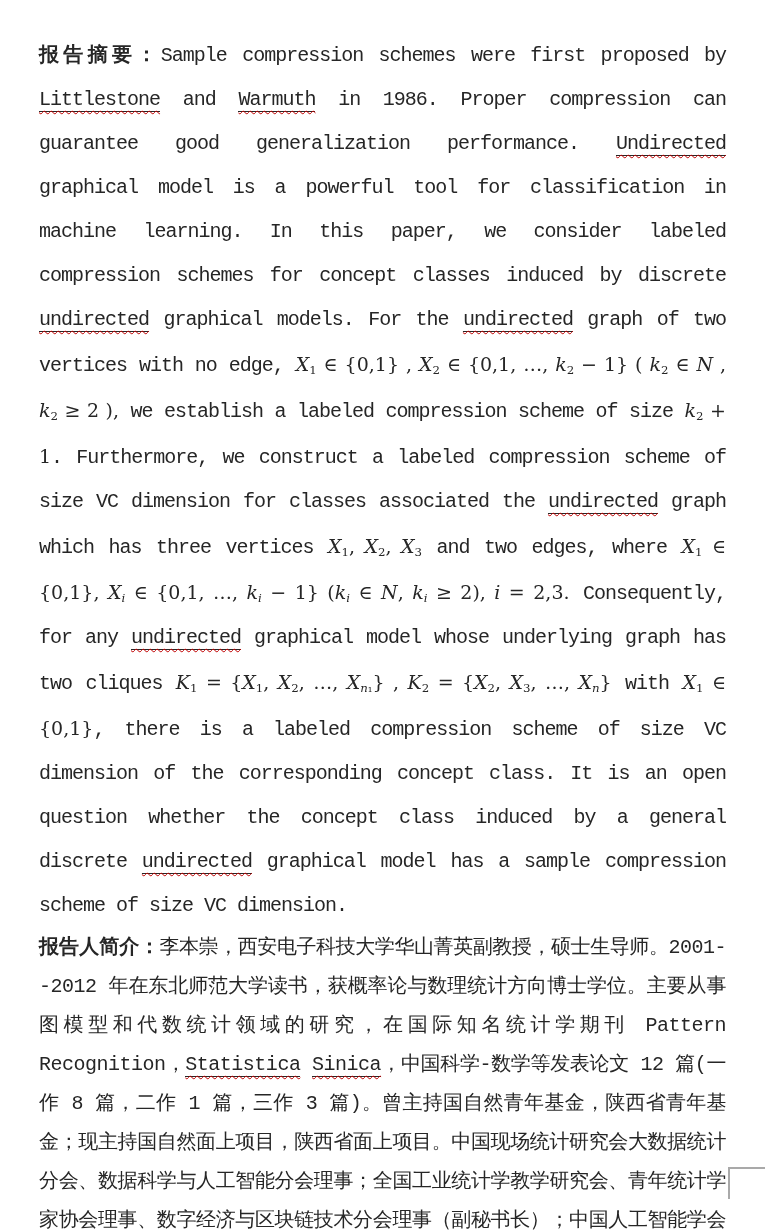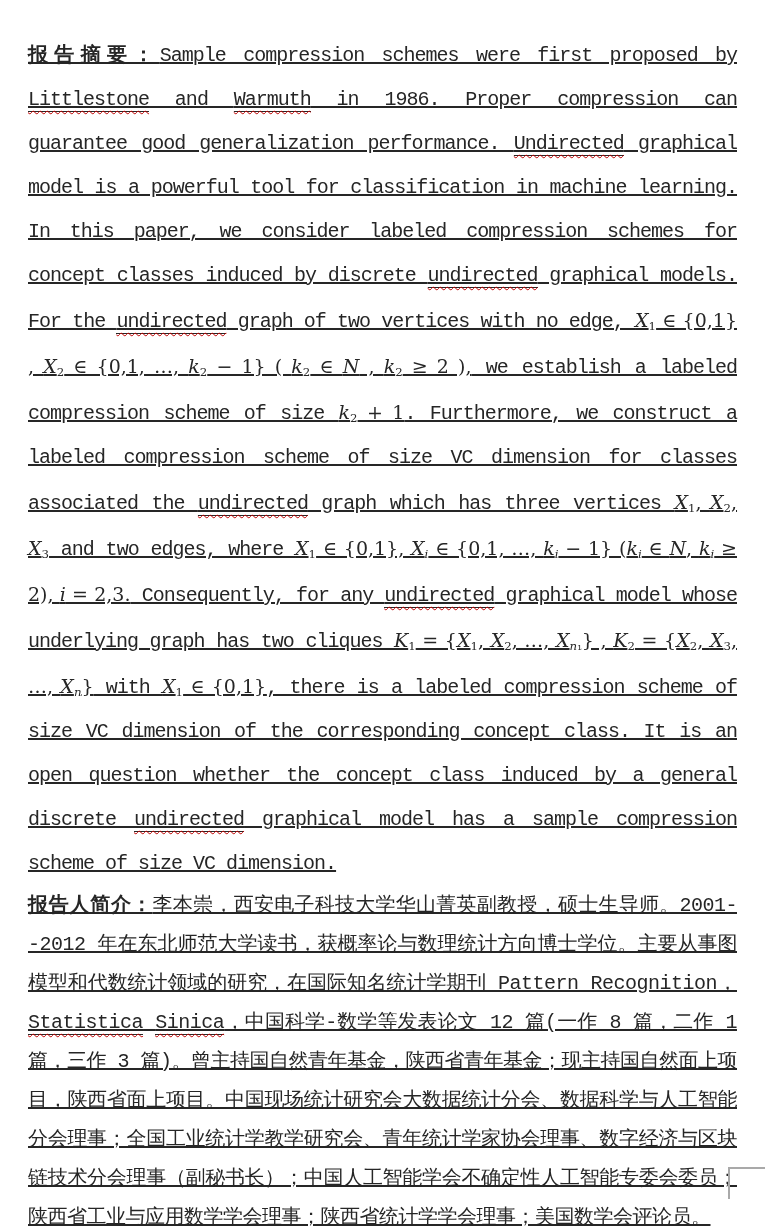--- a/index.html
+++ b/index.html
@@ -10,21 +10,21 @@
   body{
     width:765px;height:1231px;background:var(--page-bg);
     font-family:"Liberation Mono","DejaVu Sans Mono",monospace;
     color:var(--text);
     -webkit-font-smoothing:antialiased;
   }
   .page{
     position:relative;width:765px;height:1231px;background:var(--page-bg);overflow:hidden;
   }
   .para{
-    margin:0;padding:0 28px;text-align:justify;text-justify:inter-word;text-decoration:underline;
+    margin:0;padding:0 39px;text-align:justify;text-justify:inter-word;
   }
   .abstract{
     padding-top:34px;font-size:20px;line-height:44px;letter-spacing:-1px;
   }
   .bio{
     font-size:20px;line-height:39px;letter-spacing:-0.5px;
   }
   .heading{font-weight:bold;letter-spacing:0;}
   .math{
     font-family:"DejaVu Serif","Liberation Serif",serif;

